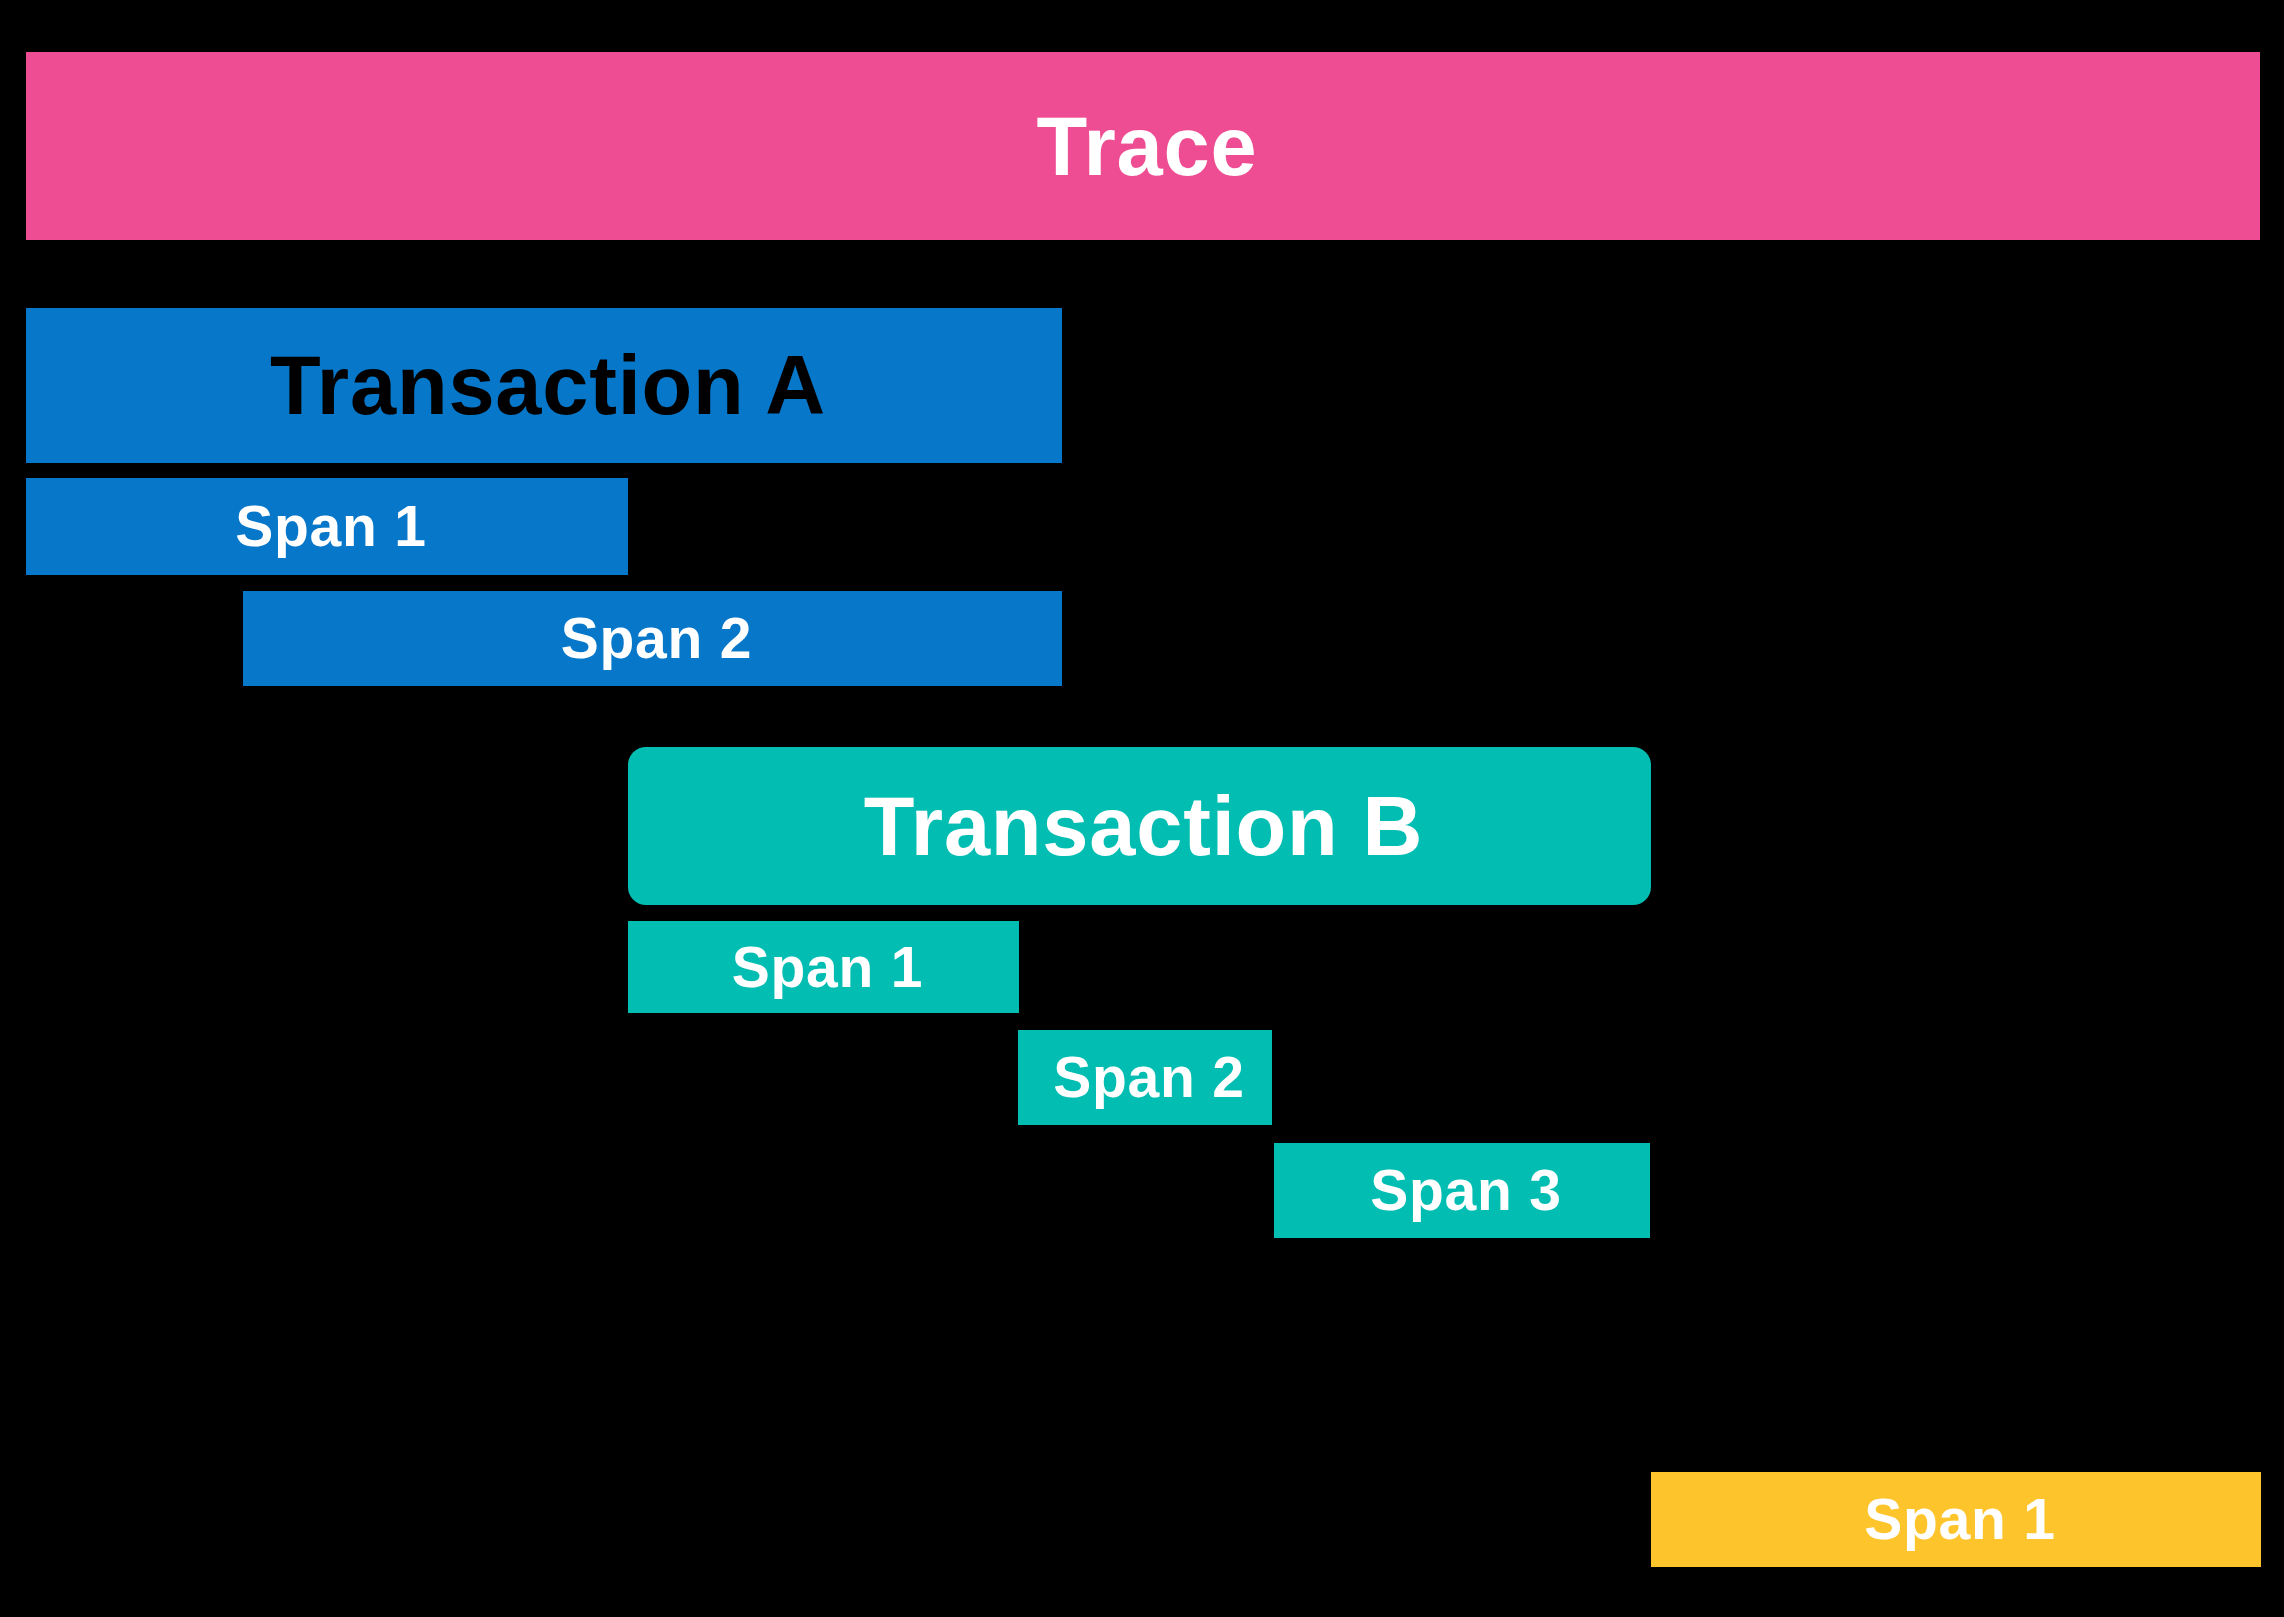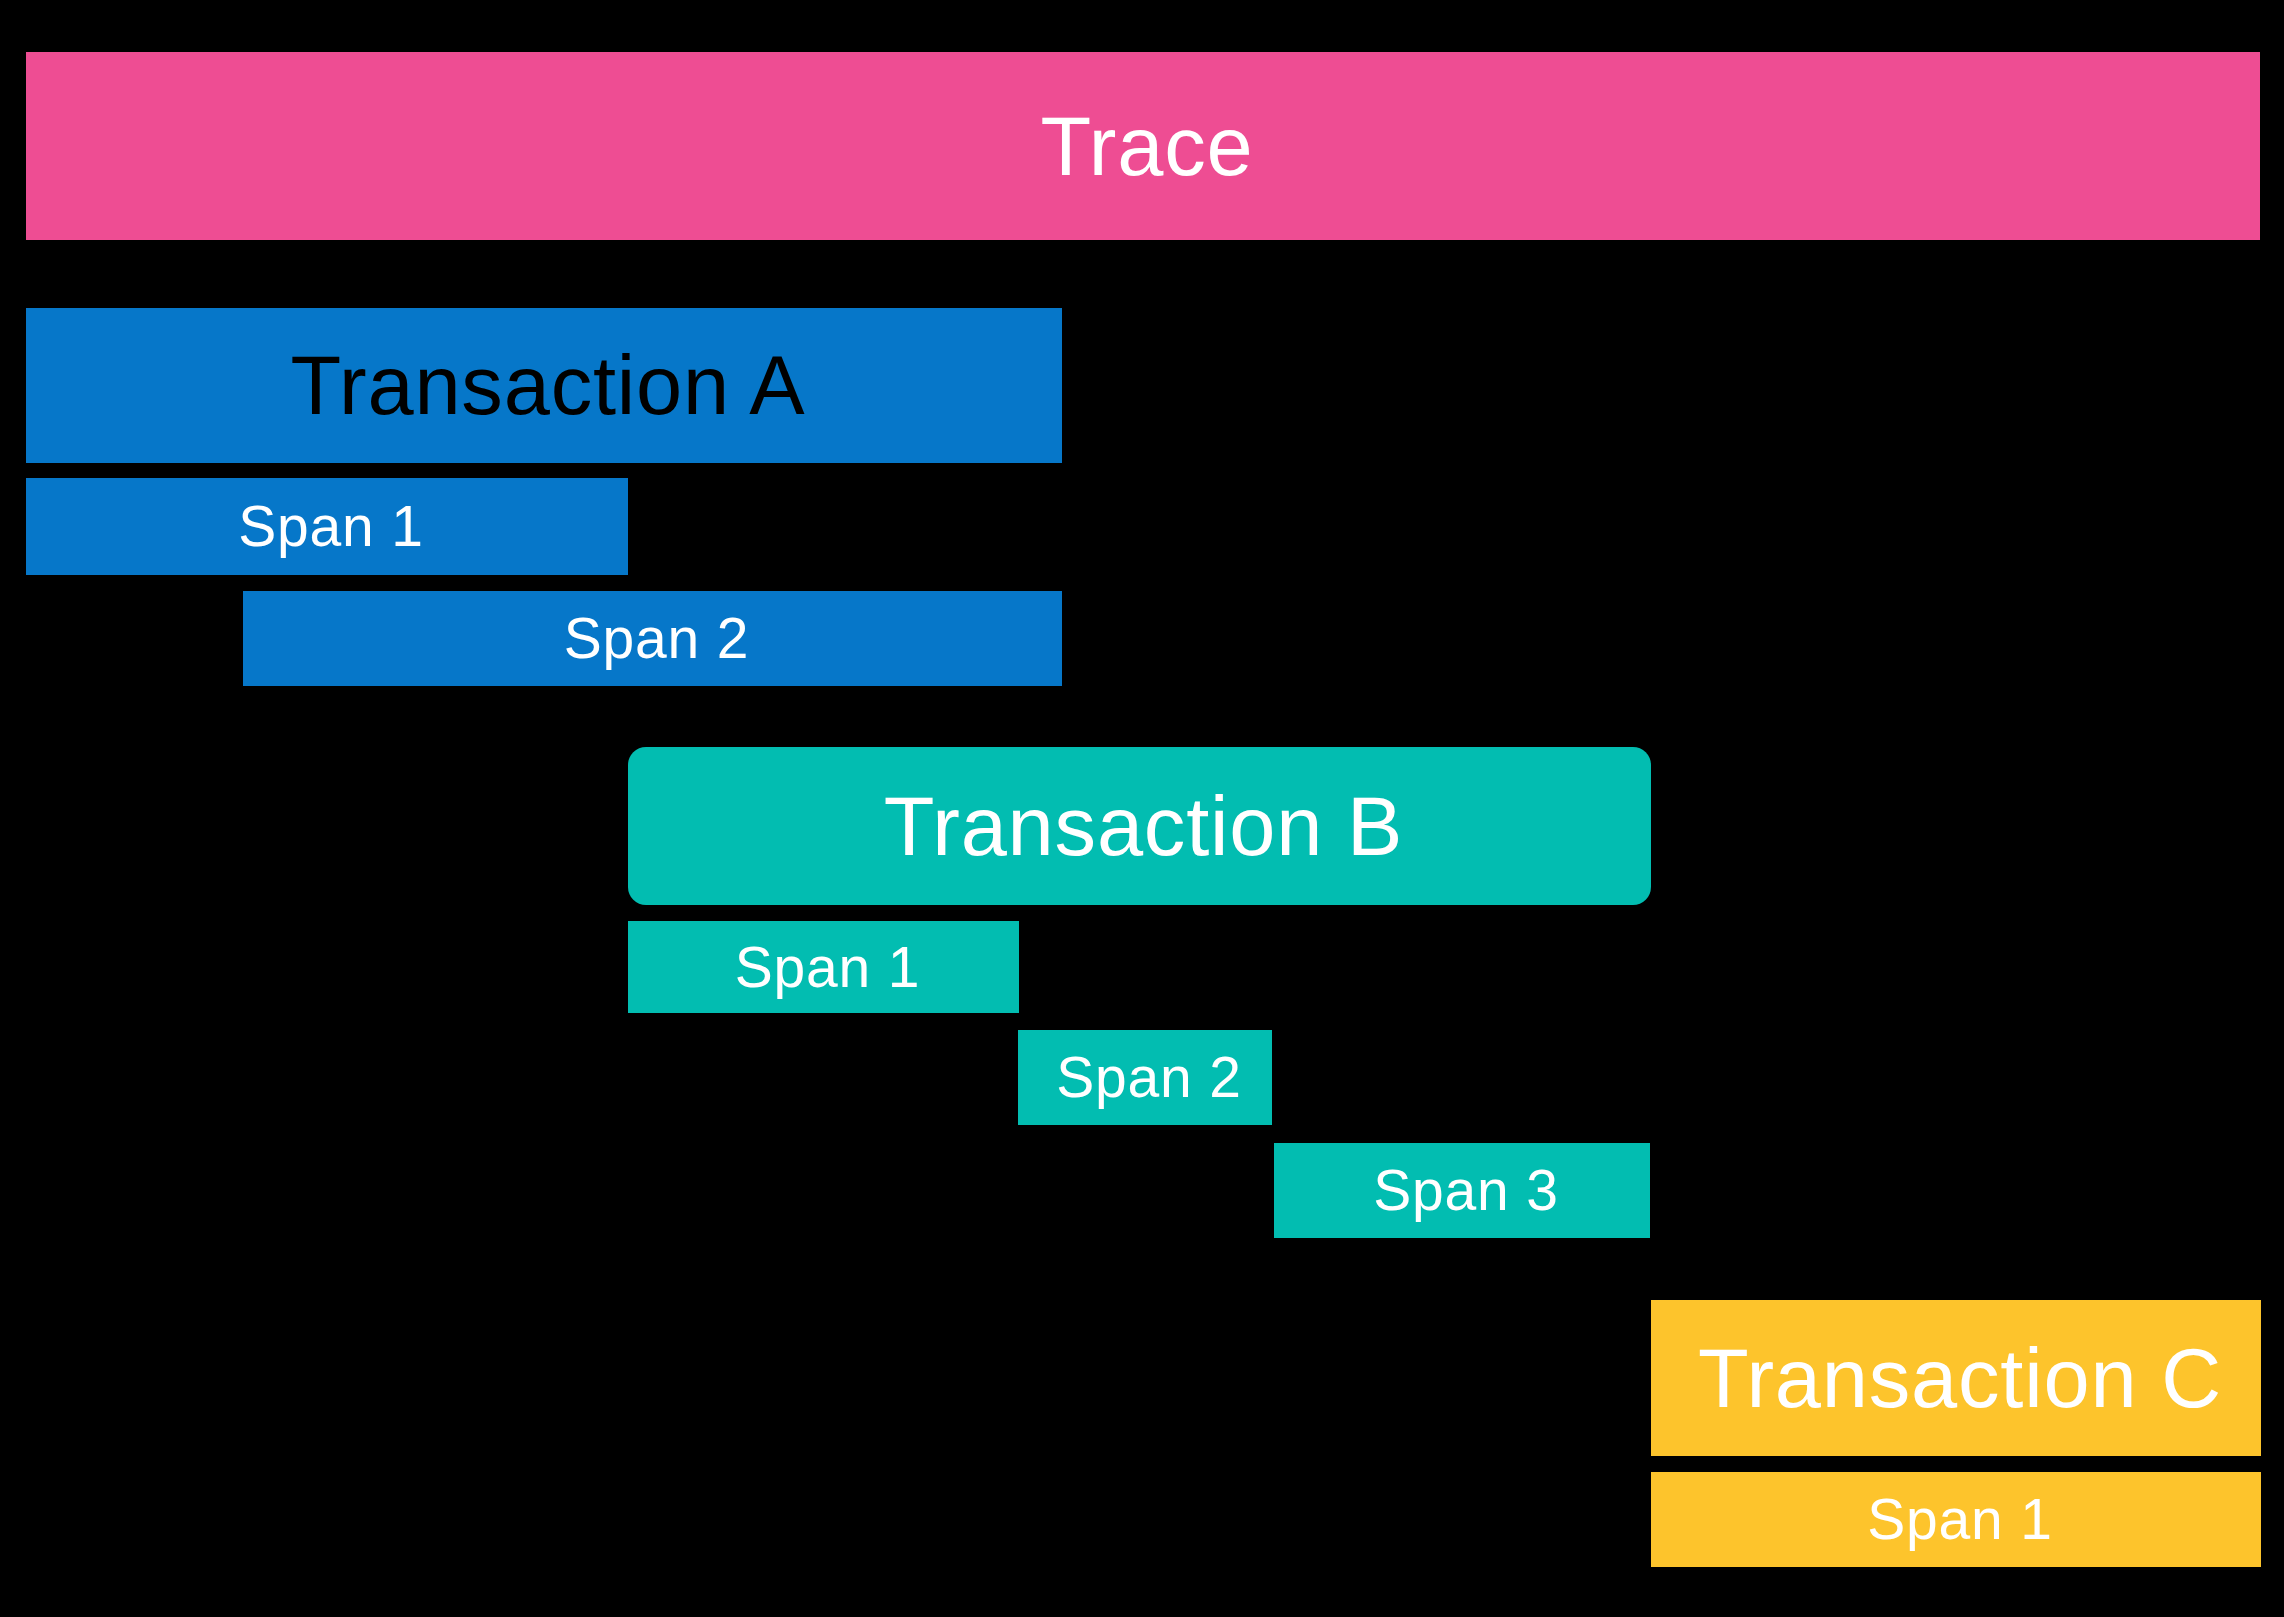--- a/index.html
+++ b/index.html
@@ -16,21 +16,21 @@
     width: 2284px;
     height: 1618px;
     background: #000000;
   }
   .bar {
     position: absolute;
     display: flex;
     align-items: center;
     justify-content: center;
     color: #FFFFFF;
-    font-weight: 400;
+    font-weight: 700;
     white-space: nowrap;
     box-sizing: border-box;
     padding-left: 8px;
   }
   .bar > span {
     line-height: 1;
     letter-spacing: 0.8px;
   }
 </style>
 </head>
@@ -54,20 +54,17 @@
     </div>
     <div class="bar" style="left: 628px; top: 921px; width: 391px; height: 92px; background: rgb(2, 189, 177); font-size: 57px; color: rgb(255, 255, 255);">
       <span>Span 1</span>
     </div>
     <div class="bar" style="left: 1018px; top: 1030px; width: 254px; height: 95px; background: rgb(2, 189, 177); font-size: 57px; color: rgb(255, 255, 255);">
       <span>Span 2</span>
     </div>
     <div class="bar" style="left: 1274px; top: 1143px; width: 376px; height: 95px; background: rgb(2, 189, 177); font-size: 57px; color: rgb(255, 255, 255);">
       <span>Span 3</span>
     </div>
-    <div class="bar" style="left: 1651px; top: 1300px; width: 610px; height: 156px; background: rgb(253, 196, 44); font-size: 83px; color: rgb(255, 255, 255);">
-      <span>Transaction C</span>
-    </div>
     <div class="bar" style="left: 1651px; top: 1472px; width: 610px; height: 95px; background: rgb(253, 196, 44); font-size: 57px; color: rgb(255, 255, 255);">
       <span>Span 1</span>
     </div>
   </div>
 
 
 </body></html>

